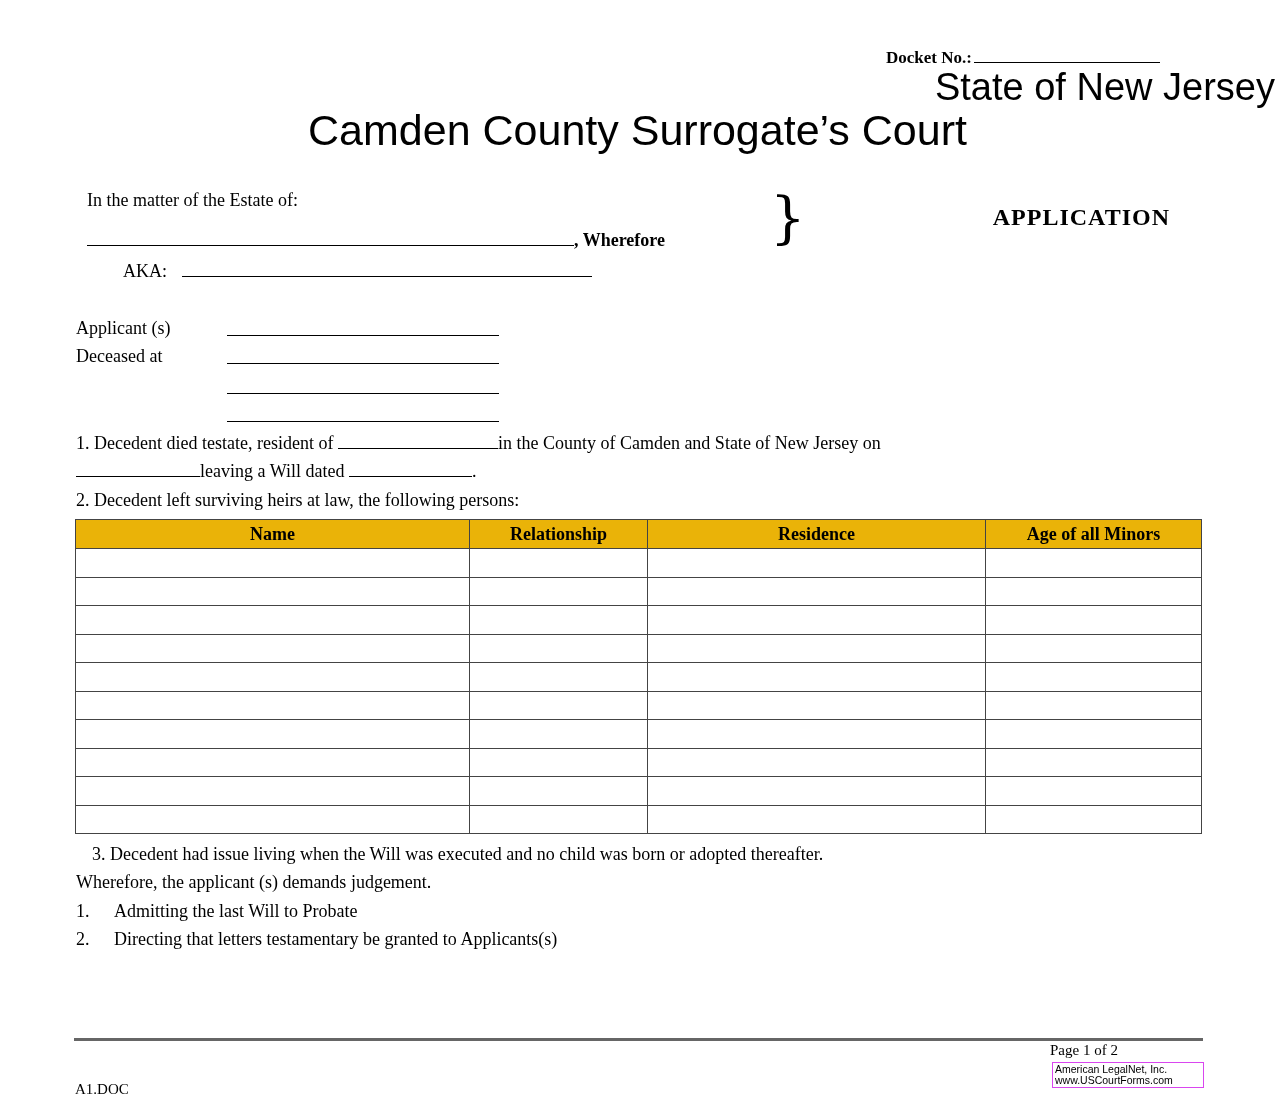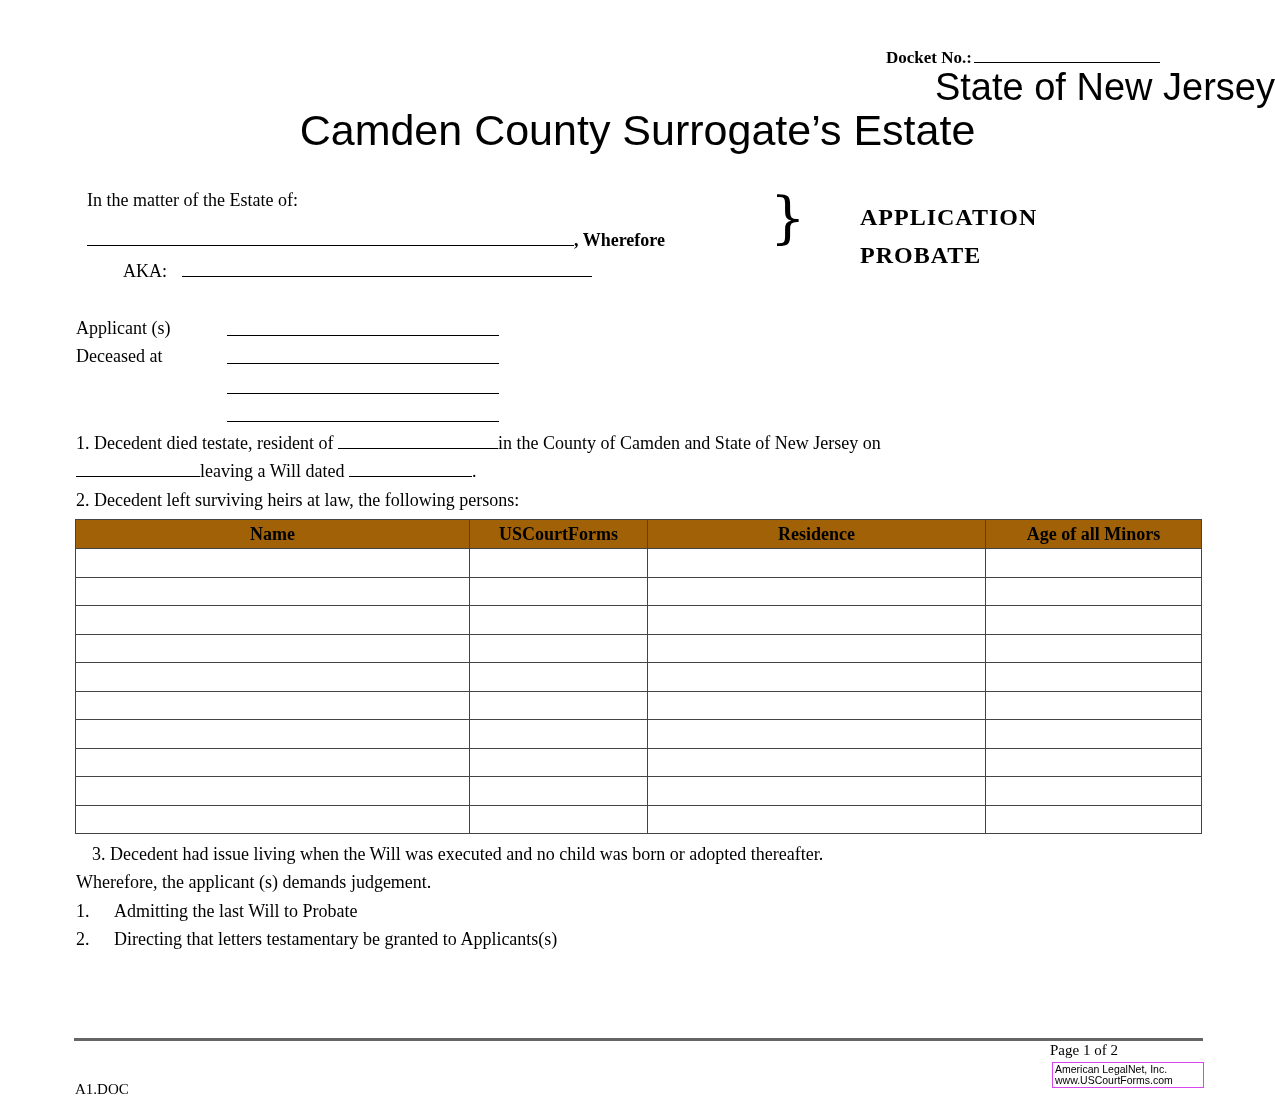--- a/index.html
+++ b/index.html
@@ -13,33 +13,33 @@
     .title2 { left: 0; width: 1275px; text-align: center; top: 106px; font-family: "Liberation Sans", sans-serif; font-size: 43px; }
 
     .s18 { font-size: 18px; }
     .matter { left: 87px; top: 190px; }
     .deceased-line { left: 87px; top: 230px; }
     .blank { display: inline-block; border-bottom: 1px solid #000; height: 15px; vertical-align: baseline; }
     .deceased-lbl { font-weight: bold; }
     .aka { left: 87px; top: 261px; margin-left: 36px; }
 
     .brace { left: 770px; top: 190px; font-size: 56px; line-height: 1; font-family: "DejaVu Serif", serif; }
-    .app-title { left: 860px; width: 310px; text-align: left; top: 198px; font-size: 24px; font-weight: bold; letter-spacing: 1px; line-height: 38px; }
+    .app-title { left: 860px; width: 310px; text-align: right; top: 198px; font-size: 24px; font-weight: bold; letter-spacing: 1px; line-height: 38px; }
 
     .applicant { left: 76px; top: 318px; }
     .residing { left: 76px; top: 346px; }
     .app-line { position: absolute; left: 227px; width: 272px; border-bottom: 1px solid #000; height: 1px; }
 
     .p1a { left: 76px; top: 433px; }
     .p1b { left: 76px; top: 461px; }
     .p2 { left: 76px; top: 490px; }
 
     table.heirs { position: absolute; left: 75px; top: 519px; width: 1126px; border-collapse: collapse; table-layout: fixed; }
     table.heirs th, table.heirs td { border: 1.5px solid #444; padding: 0; }
-    table.heirs th { background: #a16207; font-size: 18px; font-weight: bold; height: 28px; text-align: center; vertical-align: middle; }
+    table.heirs th { background: #eab308; font-size: 18px; font-weight: bold; height: 28px; text-align: center; vertical-align: middle; }
     table.heirs td { height: 27.5px; }
 
     .p3 { left: 92px; top: 844px; }
     .wherefore { left: 76px; top: 872px; }
     .li1 { left: 76px; top: 901px; }
     .li2 { left: 76px; top: 929px; }
     .num { display: inline-block; width: 38px; }
 
     .footer-rule { position: absolute; left: 74px; width: 1129px; top: 1038px; height: 3px; background: #666; }
     .foot-left { left: 75px; top: 1081px; font-size: 15px; }
@@ -47,35 +47,34 @@
     .legalnet { position: absolute; left: 1052px; top: 1062px; width: 146px; border: 1px solid #d946ef; font-family: "Liberation Sans", sans-serif; font-size: 10.5px; line-height: 11px; padding: 1px 2px; }
   </style>
 </head>
 <body>
 
 <div class="abs docket">
   <span>Docket No.:</span><span class="line"></span>
 </div>
 
 <div class="abs title1">State of New Jersey</div>
-<div class="abs title2">Camden County Surrogate’s Estate</div>
+<div class="abs title2">Camden County Surrogate’s Court</div>
 
 <div class="abs s18 matter">In the matter of the Estate of:</div>
 <div class="abs s18 deceased-line">
   <span class="blank" style="width:487px"></span><span class="deceased-lbl">, Wherefore</span>
 </div>
 <div class="abs s18 aka">
   <span>AKA:</span>
   <span class="blank" style="width:410px; margin-left:10px"></span>
 </div>
 
 <div class="abs brace">}</div>
 <div class="abs app-title">
   <div>APPLICATION</div>
-  <div>PROBATE</div>
 </div>
 
 <div class="abs s18 applicant">Applicant (s)</div>
 <div class="abs s18 residing">Deceased at</div>
 <div class="app-line" style="top:334px"></div>
 <div class="app-line" style="top:362px"></div>
 <div class="app-line" style="top:392px"></div>
 <div class="app-line" style="top:420px"></div>
 
 <div class="abs s18 p1a">
@@ -89,21 +88,21 @@
 <table class="heirs">
   <colgroup>
     <col style="width:394px">
       <col style="width:178px">
       <col style="width:338px">
       <col style="width:216px">
   </colgroup>
   <thead>
     <tr>
       <th>Name</th>
-      <th>USCourtForms</th>
+      <th>Relationship</th>
       <th>Residence</th>
       <th>Age of all Minors</th>
     </tr>
   </thead>
   <tbody>
     <tr>
         <td></td>
         <td></td>
         <td></td>
         <td></td>

